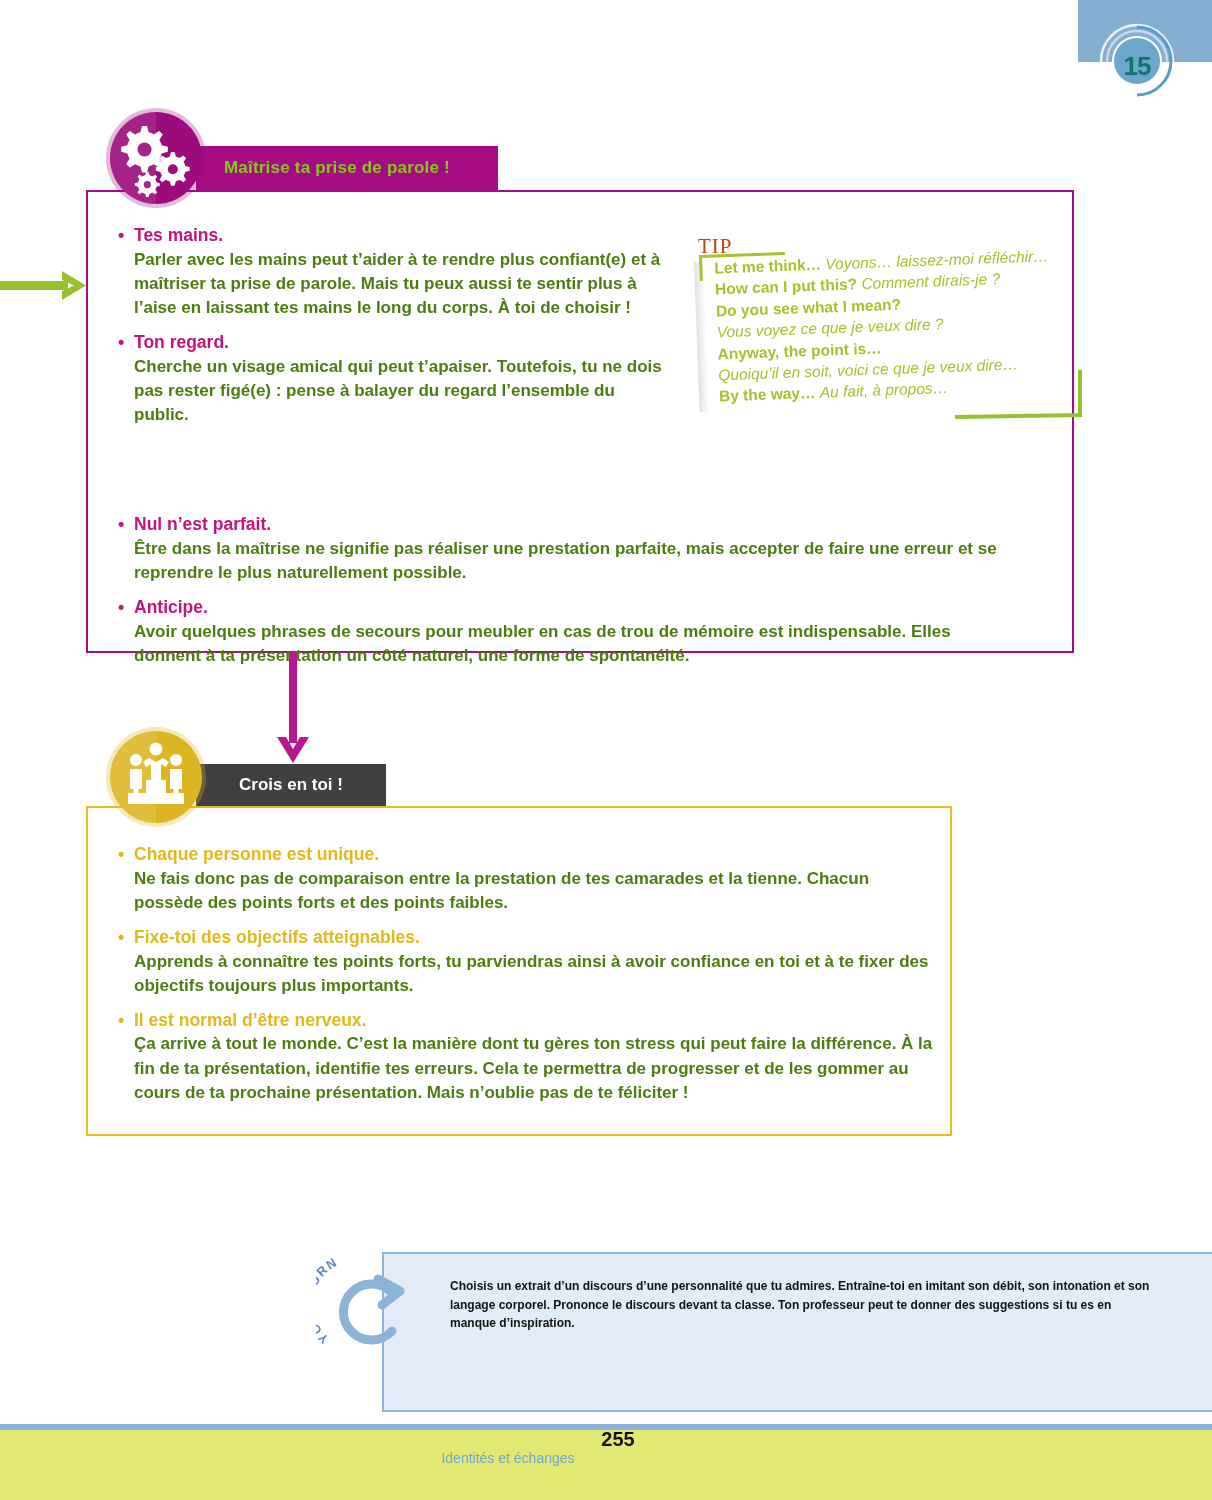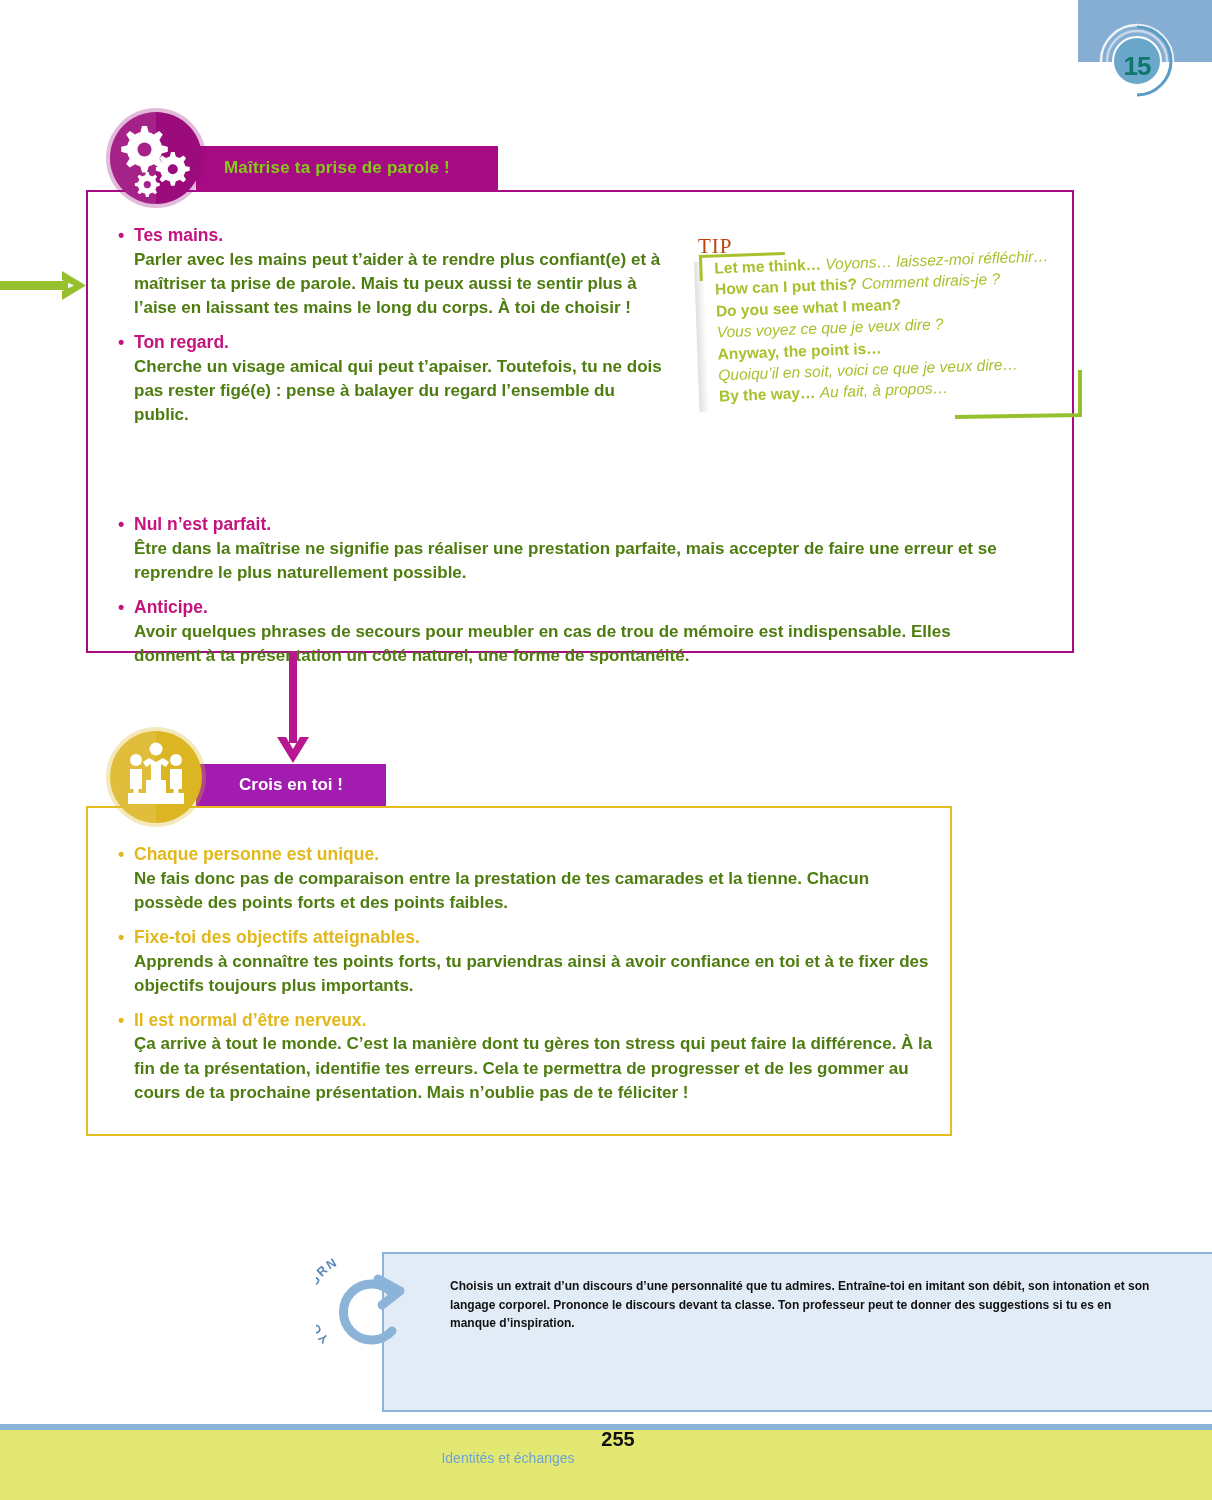--- a/index.html
+++ b/index.html
@@ -227,21 +227,21 @@
     height: 330px;
     border: 2px solid #e4bd1f;
     box-sizing: border-box;
   }
   .gold-header-bar {
     position: absolute;
     left: 196px;
     top: 764px;
     width: 190px;
     height: 42px;
-    background: #a21caf;
+    background: #404040;
     display: flex;
     align-items: center;
     justify-content: center;
   }
   .gold-header-label {
     color: #ffffff;
     font-size: 17px;
     font-weight: bold;
   }
   .gold-circle {

